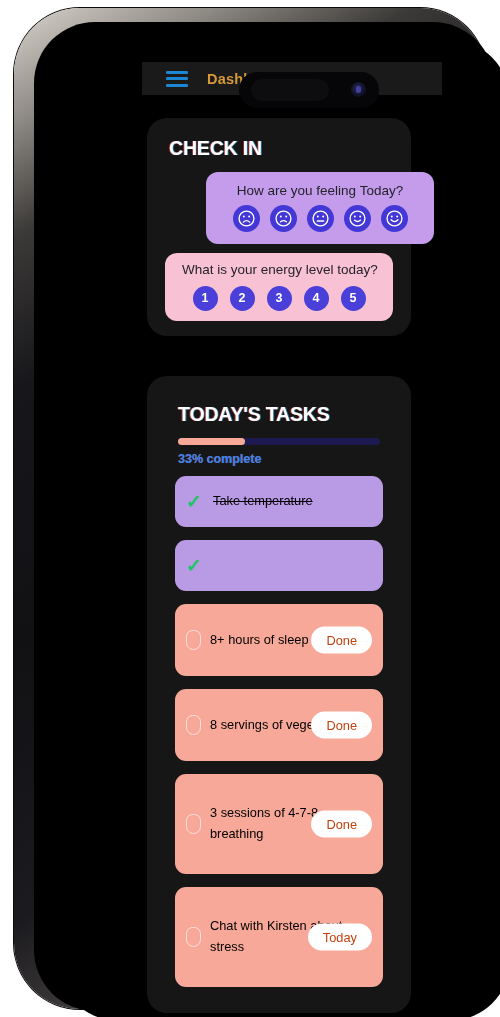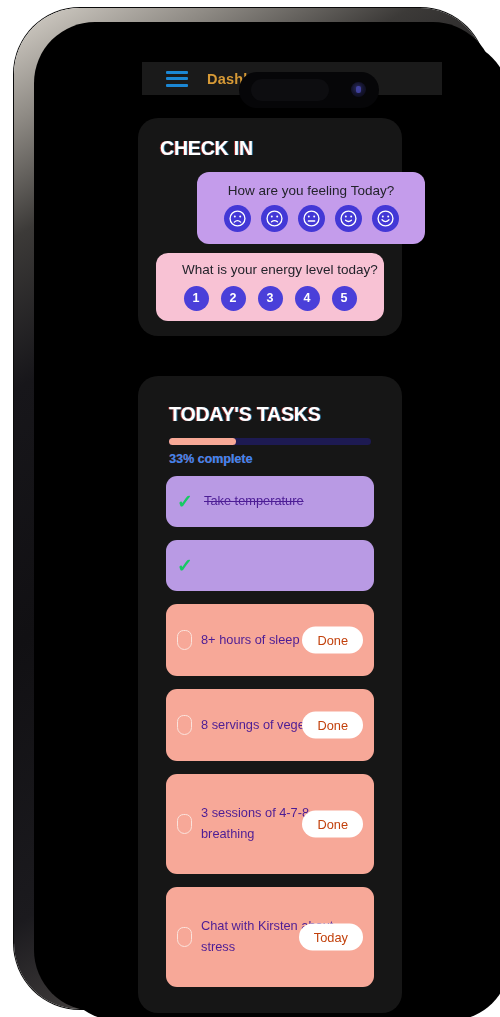--- a/index.html
+++ b/index.html
@@ -123,21 +123,21 @@
   #content {
     position: absolute;
     left: 0;
     top: 54px;
     width: 450px;
     height: 925px;
   }
 
   .panel {
     position: absolute;
-    left: 79px;
+    left: 88px;
     width: 264px;
     background: #161616;
     border-radius: 20px;
   }
   #checkin-panel { top: 23px; height: 218px; }
   #tasks-panel   { top: 281px; height: 637px; }
 
   .panel-title {
     color: #ffffff;
     font-weight: bold;
@@ -166,21 +166,21 @@
   .q-label {
     color: #23232b;
     font-size: 13.5px;
     text-align: center;
     padding-top: 11px;
     white-space: nowrap;
     overflow: hidden;
   }
   #energy-card .q-label {
     text-align: left;
-    padding-left: 26px;
+    padding-left: 17px;
     padding-top: 9px;
   }
 
   .option-row {
     display: flex;
     justify-content: center;
     gap: 10px;
     margin-top: 7px;
   }
 
@@ -275,21 +275,21 @@
   .check-empty {
     flex: 0 0 13px;
     width: 13px;
     height: 18px;
     border: 1.6px solid #fbe3dc;
     border-radius: 7px 7px 8px 8px;
     margin-right: 9px;
   }
 
   .task-label {
-    color: #4c1d95;
+    color: #000000;
     font-size: 12.8px;
     line-height: 1.62;
     flex: 1 1 auto;
   }
   .task.done .task-label {
     text-decoration: line-through;
     text-decoration-thickness: 1.4px;
     white-space: nowrap;
   }
 

